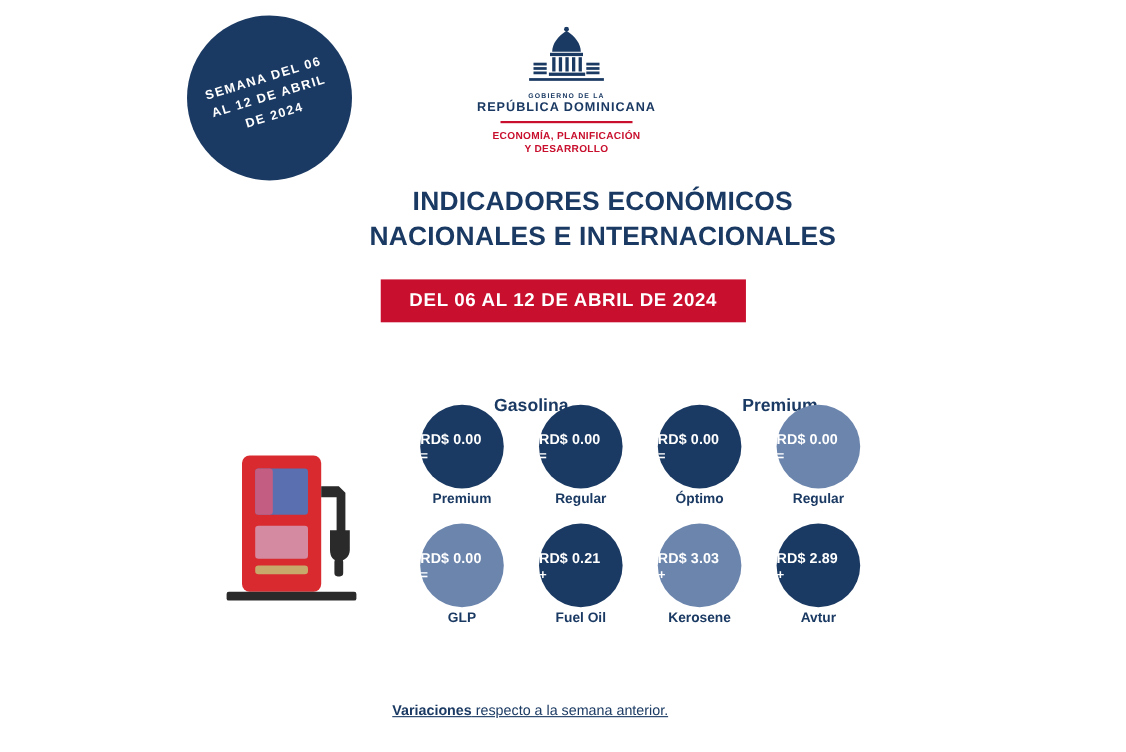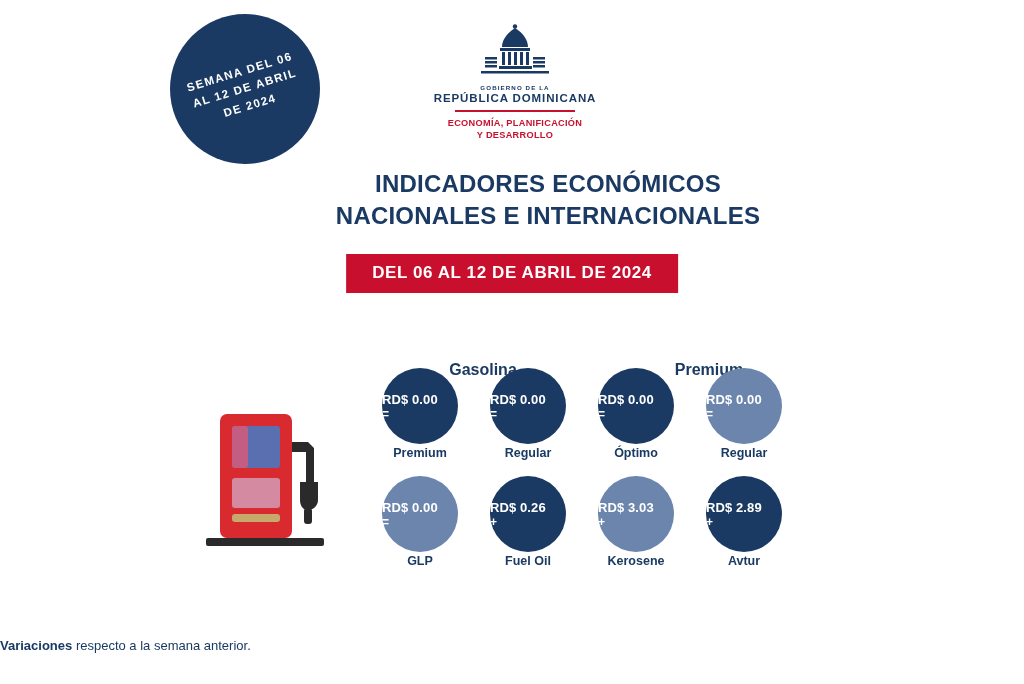--- a/index.html
+++ b/index.html
@@ -178,23 +178,24 @@
     color: #1b3a63;
     text-align: center;
   }
 
   
   .footnote {
     position: absolute;
     top: 638px;
     left: 0;
     width: 964px;
-    text-align: left;
+    text-align: center;
     font-size: 13px;
     color: #1b3a63;
+    text-decoration: underline;
   }
   .footnote b { font-weight: 700; }
 </style>
 </head>
 <body>
 
 <div class="week-badge">
   <div class="week-badge-text">SEMANA DEL 06
 AL 12 DE ABRIL
 DE 2024</div>
@@ -292,21 +293,21 @@
   <div class="row">
     <div class="cell">
       <div class="circle light">
         <div class="circle-price">RD$ 0.00</div>
         <div class="circle-var">=</div>
       </div>
       <div class="cell-label">GLP</div>
     </div>
     <div class="cell">
       <div class="circle dark">
-        <div class="circle-price">RD$ 0.26</div>
+        <div class="circle-price">RD$ 0.21</div>
         <div class="circle-var">+</div>
       </div>
       <div class="cell-label">Fuel Oil</div>
     </div>
     <div class="cell">
       <div class="circle light">
         <div class="circle-price">RD$ 3.03</div>
         <div class="circle-var">+</div>
       </div>
       <div class="cell-label">Kerosene</div>

